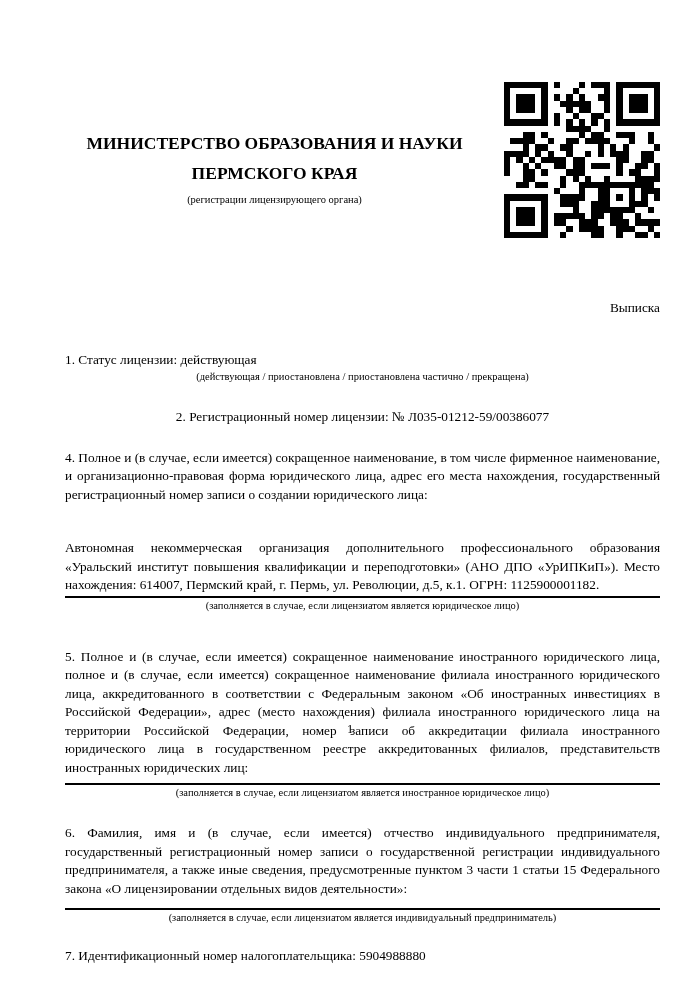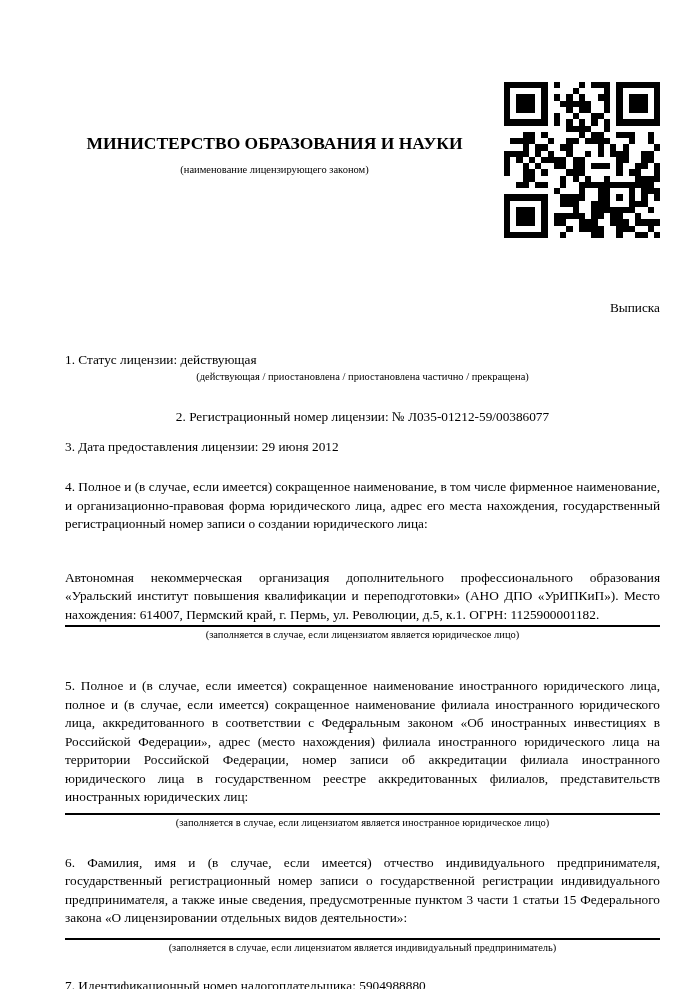--- a/index.html
+++ b/index.html
@@ -98,21 +98,22 @@
   }
 </style>
 </head>
 <body>
 
 <div class="page">
 
   <div class="top-row">
     <div class="ministry-block">
       <div class="ministry-name">МИНИСТЕРСТВО ОБРАЗОВАНИЯ И НАУКИ</div>
-      <div class="ministry-caption">(наименование лицензирующего законом)</div>
+      <div class="ministry-name">ПЕРМСКОГО КРАЯ</div>
+      <div class="ministry-caption">(регистрации лицензирующего органа)</div>
     </div>
     <div class="qr-box">
       <svg id="qr-svg" xmlns="http://www.w3.org/2000/svg" viewBox="0 0 25 25" fill="#000000">
           <rect x="0" y="0" width="1" height="1"></rect>
           <rect x="1" y="0" width="1" height="1"></rect>
           <rect x="2" y="0" width="1" height="1"></rect>
           <rect x="3" y="0" width="1" height="1"></rect>
           <rect x="4" y="0" width="1" height="1"></rect>
           <rect x="5" y="0" width="1" height="1"></rect>
           <rect x="6" y="0" width="1" height="1"></rect>
@@ -435,21 +436,20 @@
 
   <div class="title-block">
     <div>Выписка</div>
   </div>
 
   <div class="item m-item1">1. Статус лицензии: действующая</div>
   <div class="small-caption">(действующая / приостановлена / приостановлена частично / прекращена)</div>
 
   <div class="item m-item2">2. Регистрационный номер лицензии: № Л035-01212-59/00386077</div>
 
-  <div class="item m-item3">3. Дата предоставления лицензии: 29 июня 2012</div>
 
   <div class="item just m-item4">4. Полное и (в случае, если имеется) сокращенное наименование, в том числе фирменное наименование, и организационно-правовая форма юридического лица, адрес его места нахождения, государственный регистрационный номер записи о создании юридического лица:</div>
   <div class="item just">Автономная некоммерческая организация дополнительного профессионального образования «Уральский институт повышения квалификации и переподготовки» (АНО ДПО «УрИПКиП»). Место нахождения: 614007, Пермский край, г. Пермь, ул. Революции, д.5, к.1. ОГРН: 1125900001182.</div>
   <hr class="rule rule-gap-sm">
   <div class="small-caption">(заполняется в случае, если лицензиатом является юридическое лицо)</div>
 
   <div class="item just m-item5">5. Полное и (в случае, если имеется) сокращенное наименование иностранного юридического лица, полное и (в случае, если имеется) сокращенное наименование филиала иностранного юридического лица, аккредитованного в соответствии с Федеральным законом «Об иностранных инвестициях в Российской Федерации», адрес (место нахождения) филиала иностранного юридического лица на территории Российской Федерации, номер записи об аккредитации филиала иностранного юридического лица в государственном реестре аккредитованных филиалов, представительств иностранных юридических лиц:</div>
   <hr class="rule rule-gap-md">
   <div class="small-caption">(заполняется в случае, если лицензиатом является иностранное юридическое лицо)</div>
 

